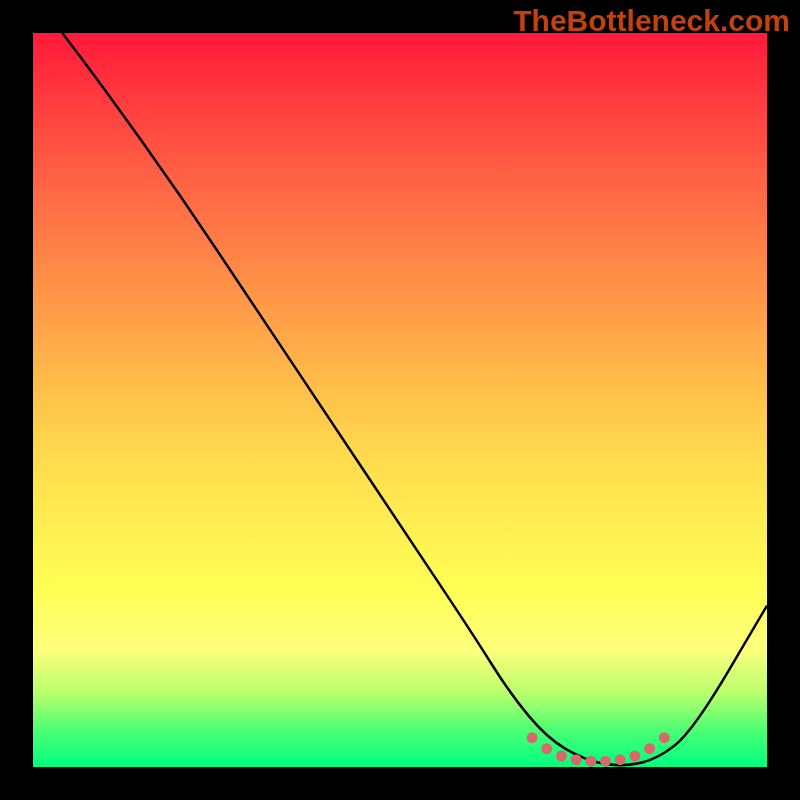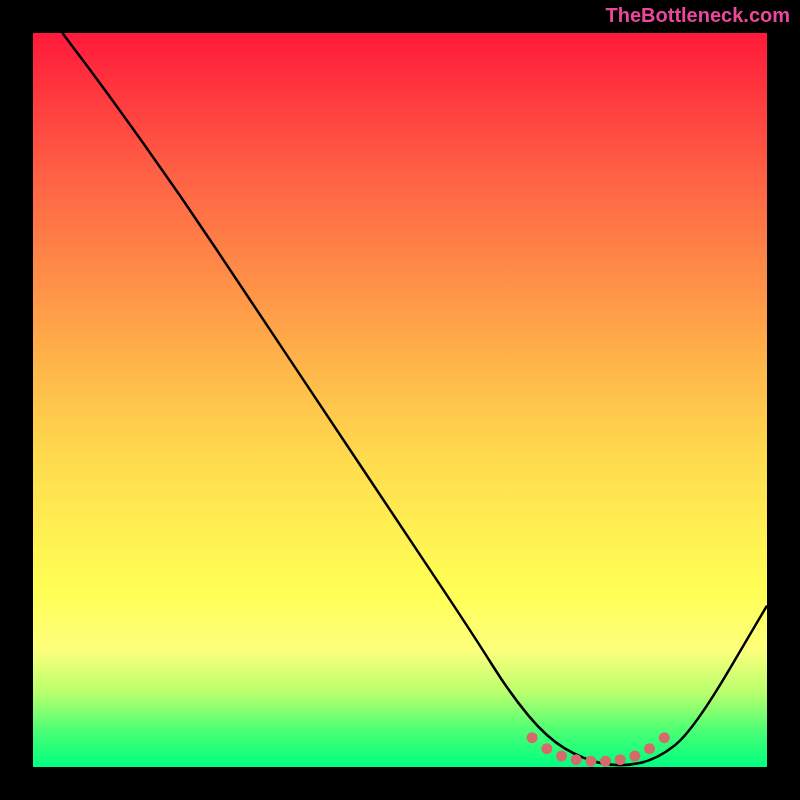--- a/index.html
+++ b/index.html
@@ -8,22 +8,22 @@
     width: 800px;
     height: 800px;
     background: #000;
     position: relative;
     font-family: Arial, sans-serif;
   }
   .watermark {
     position: absolute;
     top: 4px;
     right: 10px;
-    color: #ec4899;
-    font-size: 20px;
+    color: #c2410c;
+    font-size: 30px;
     font-weight: bold;
     z-index: 10;
   }
   .plot-bg {
     position: absolute;
     left: 33px;
     top: 33px;
     width: 734px;
     height: 734px;
     background: linear-gradient(to bottom,

